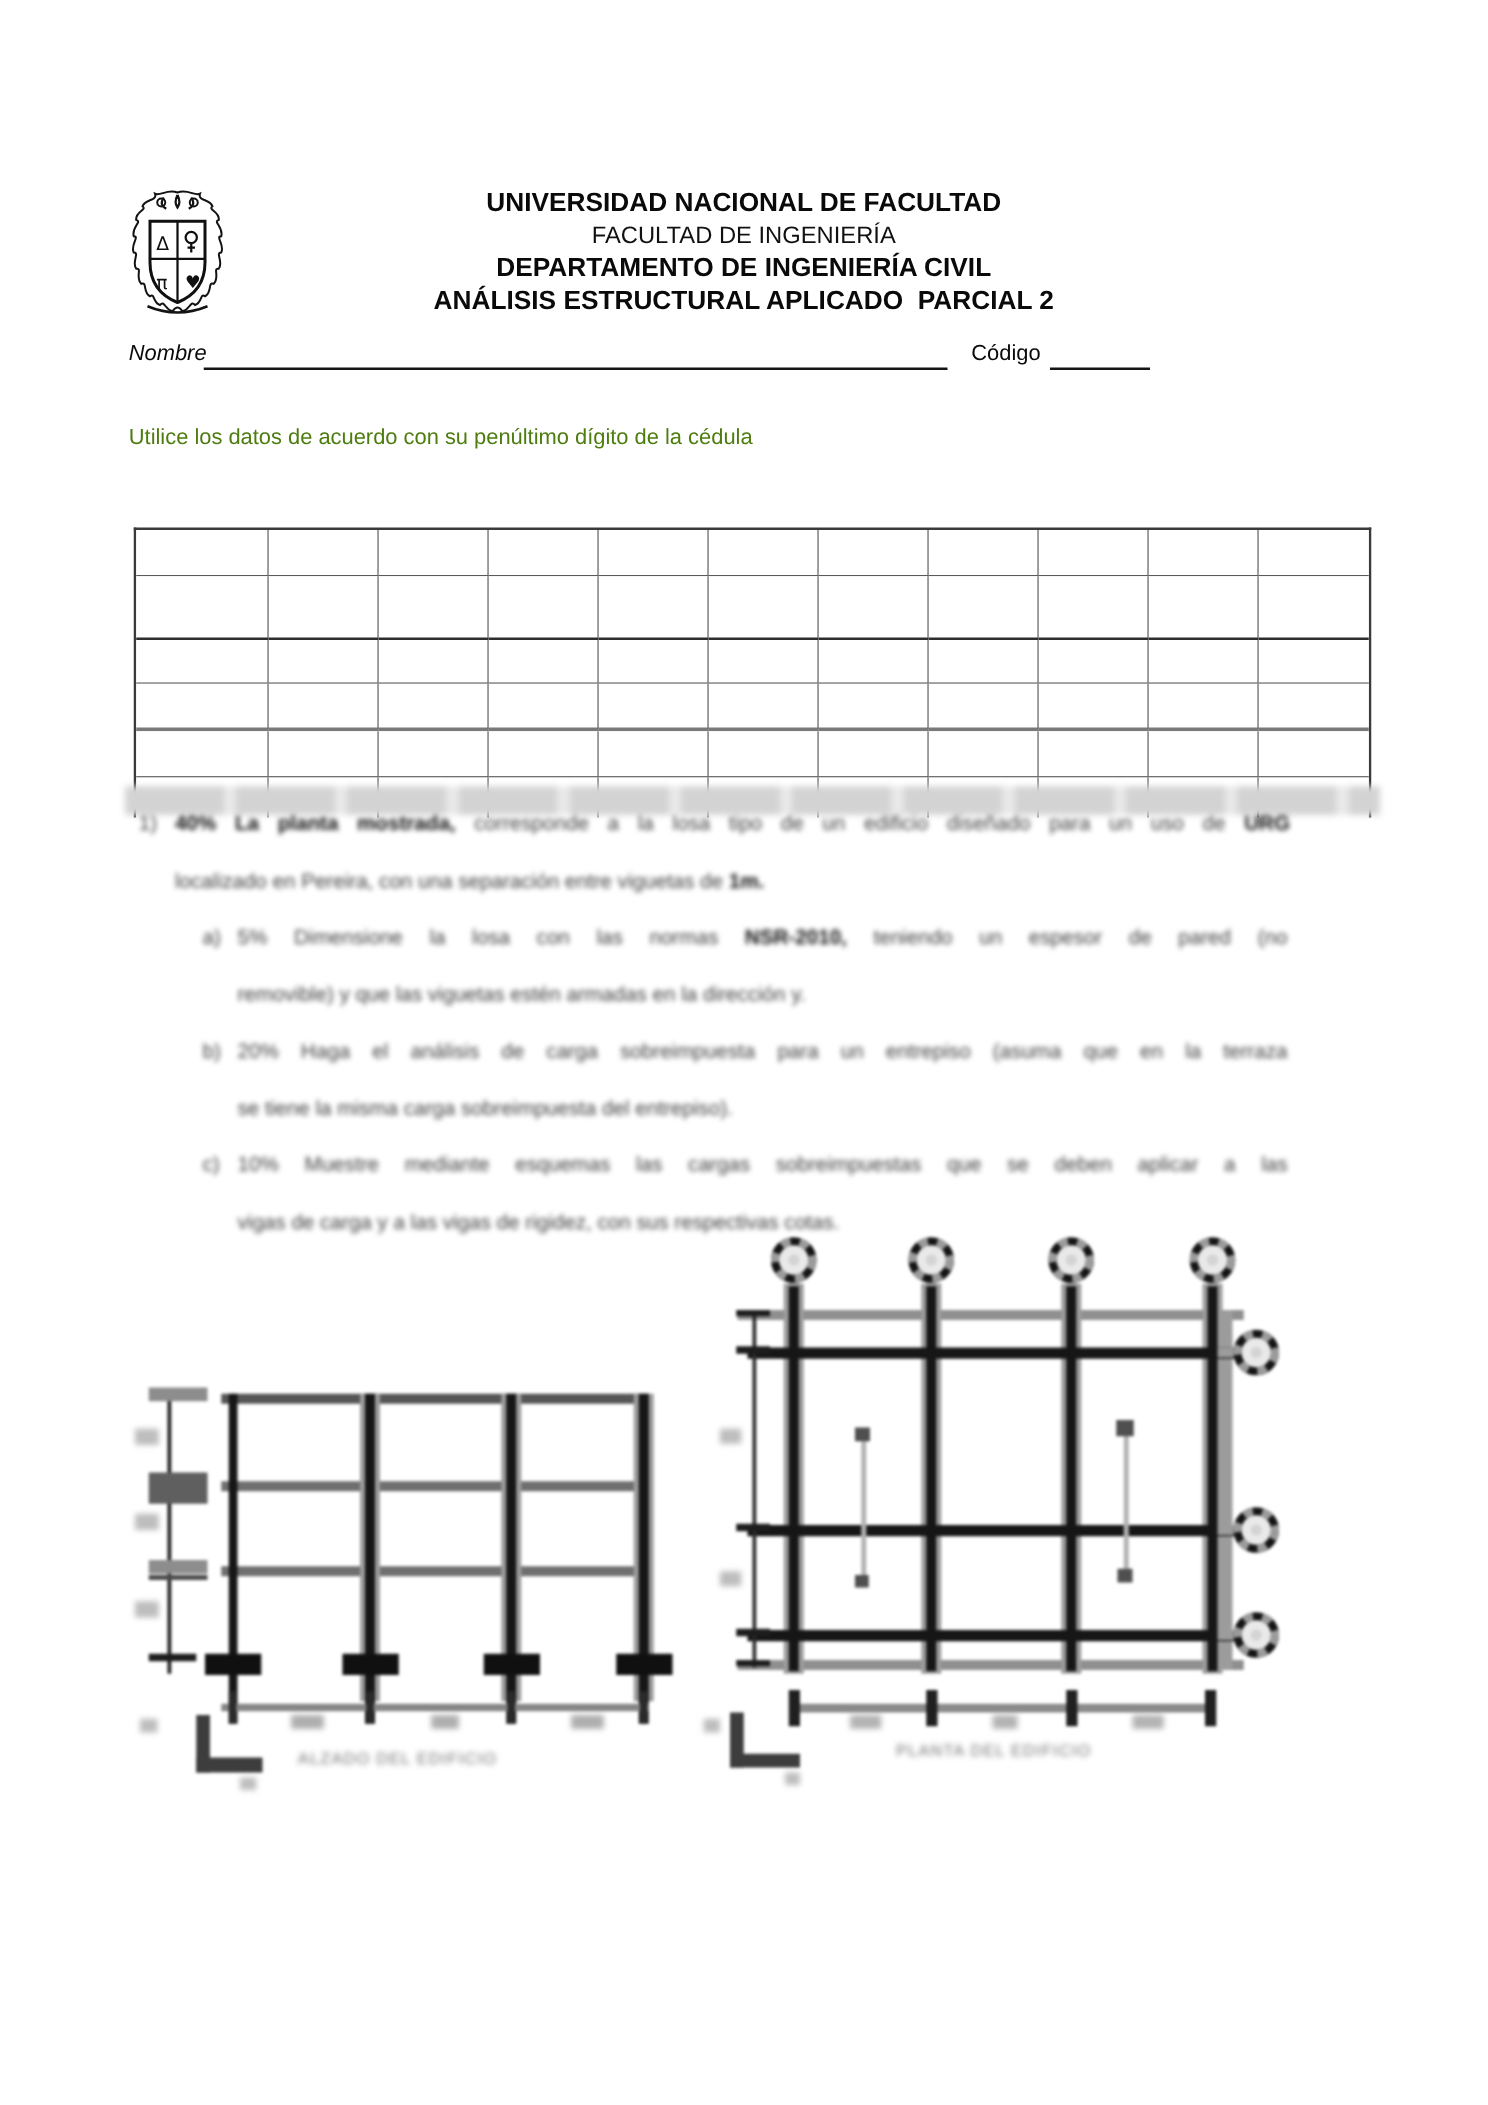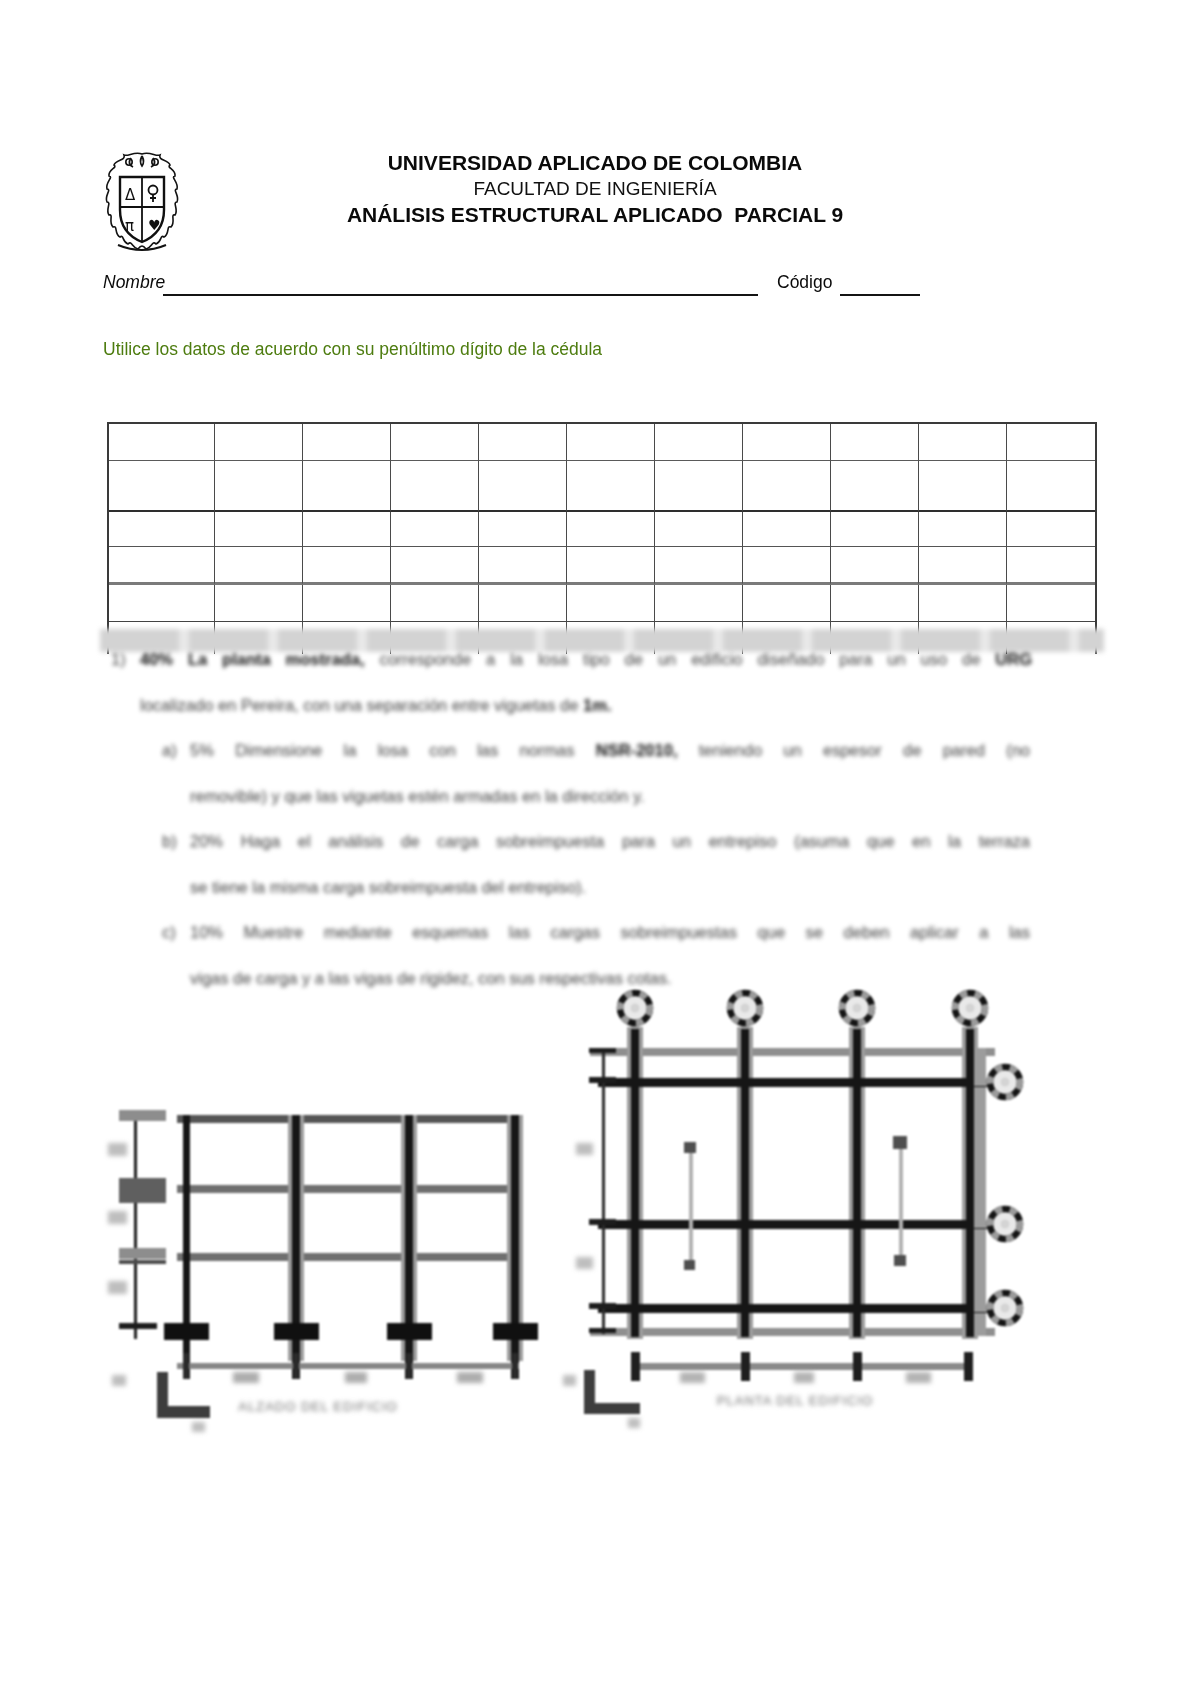--- a/index.html
+++ b/index.html
@@ -65,23 +65,24 @@
       <text x="27" y="50" font-size="15">Δ</text>
       <text x="27" y="81" font-size="15">π</text>
       <text x="50" y="80" font-size="14">♥</text>
       <circle cx="55" cy="40" r="4.5" fill="none" stroke="#101010" stroke-width="1.8"></circle>
       <path d="M55,44 V52 M52,48 h6" stroke="#101010" stroke-width="1.8"></path>
     </g>
     <path d="M20,95 Q44,105 68,95" fill="none" stroke="#131313" stroke-width="2"></path>
   </svg>
 
   <div class="hdr">
-    <div class="h-bold">UNIVERSIDAD APLICADO DE COLOMBIA</div>
+    <div class="h-bold">UNIVERSIDAD NACIONAL DE FACULTAD</div>
     <div class="h-reg">FACULTAD DE INGENIERÍA</div>
-    <div class="h-bold">ANÁLISIS ESTRUCTURAL APLICADO  PARCIAL 9</div>
+    <div class="h-bold">DEPARTAMENTO DE INGENIERÍA CIVIL</div>
+    <div class="h-bold">ANÁLISIS ESTRUCTURAL APLICADO  PARCIAL 2</div>
   </div>
 
   <span class="field-label" style="left:103px;top:272px;font-style:italic;">Nombre</span>
   <span class="blank" style="left:163px;top:272px;width:595px;"></span>
   <span class="field-label" style="left:777px;top:272px;">Código</span>
   <span class="blank" style="left:840px;top:272px;width:80px;"></span>
 
   <div class="instruction">Utilice los datos de acuerdo con su penúltimo dígito de la cédula</div>
 
   <div class="dtable">

